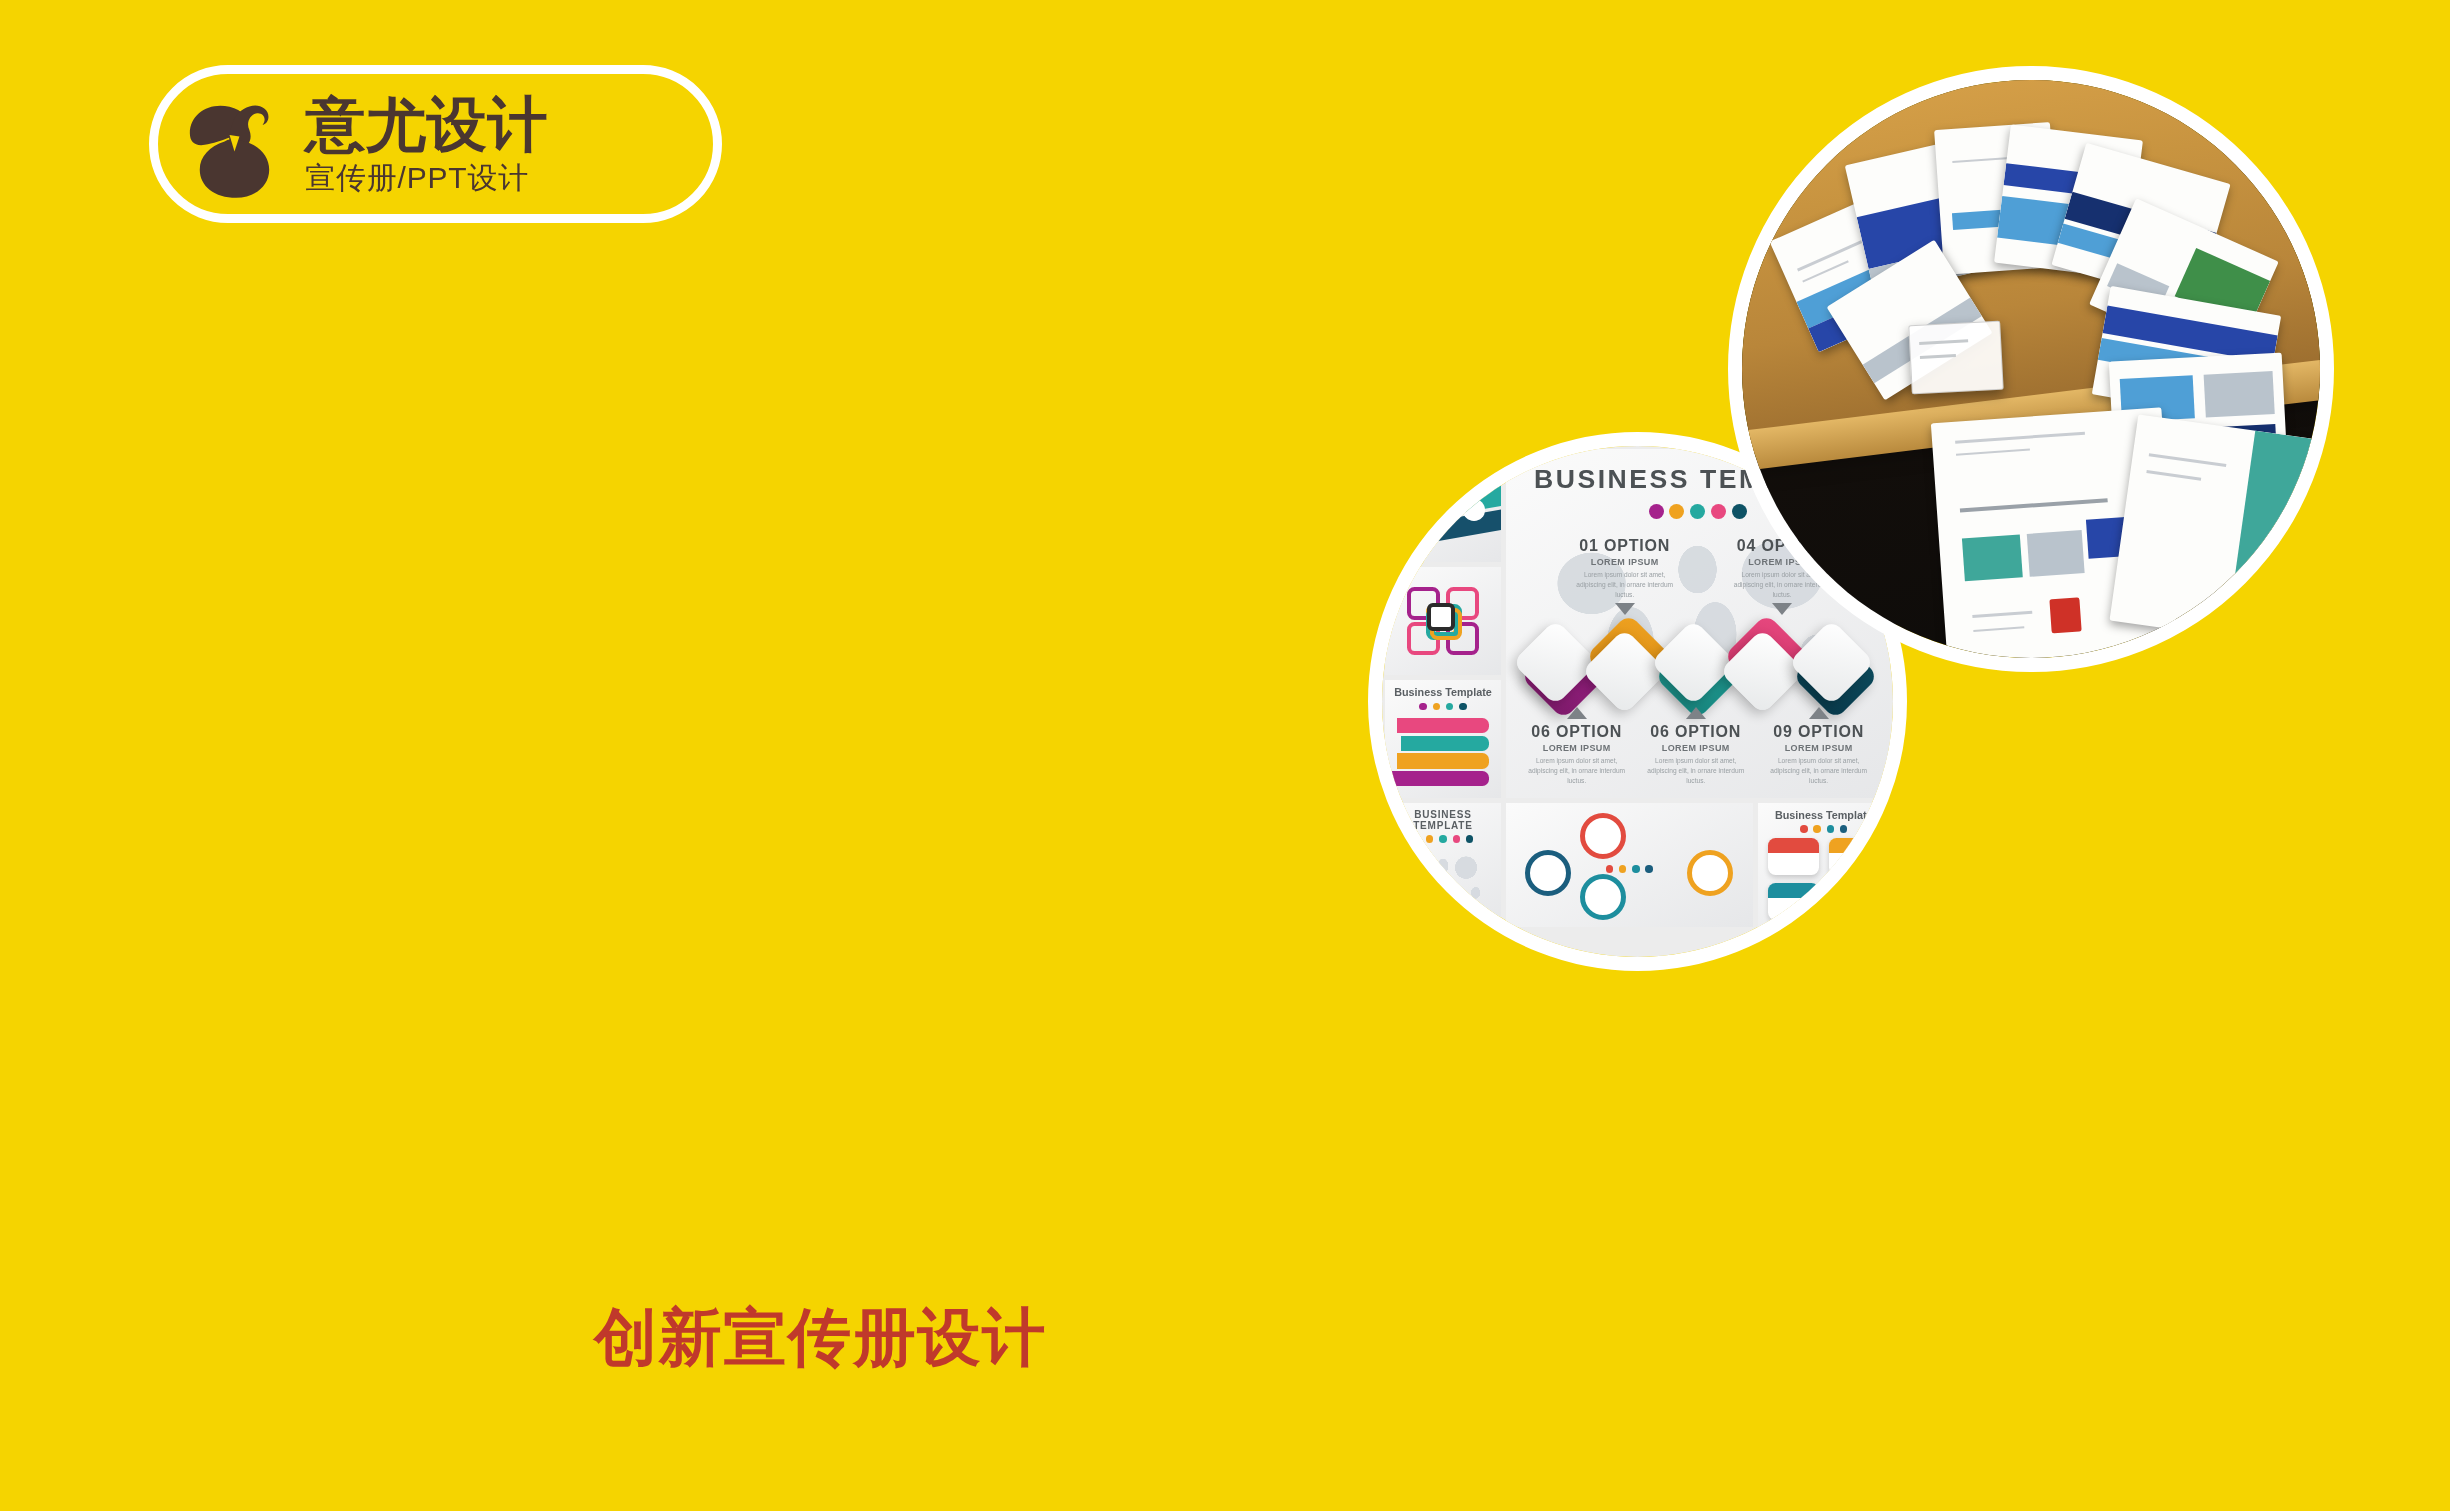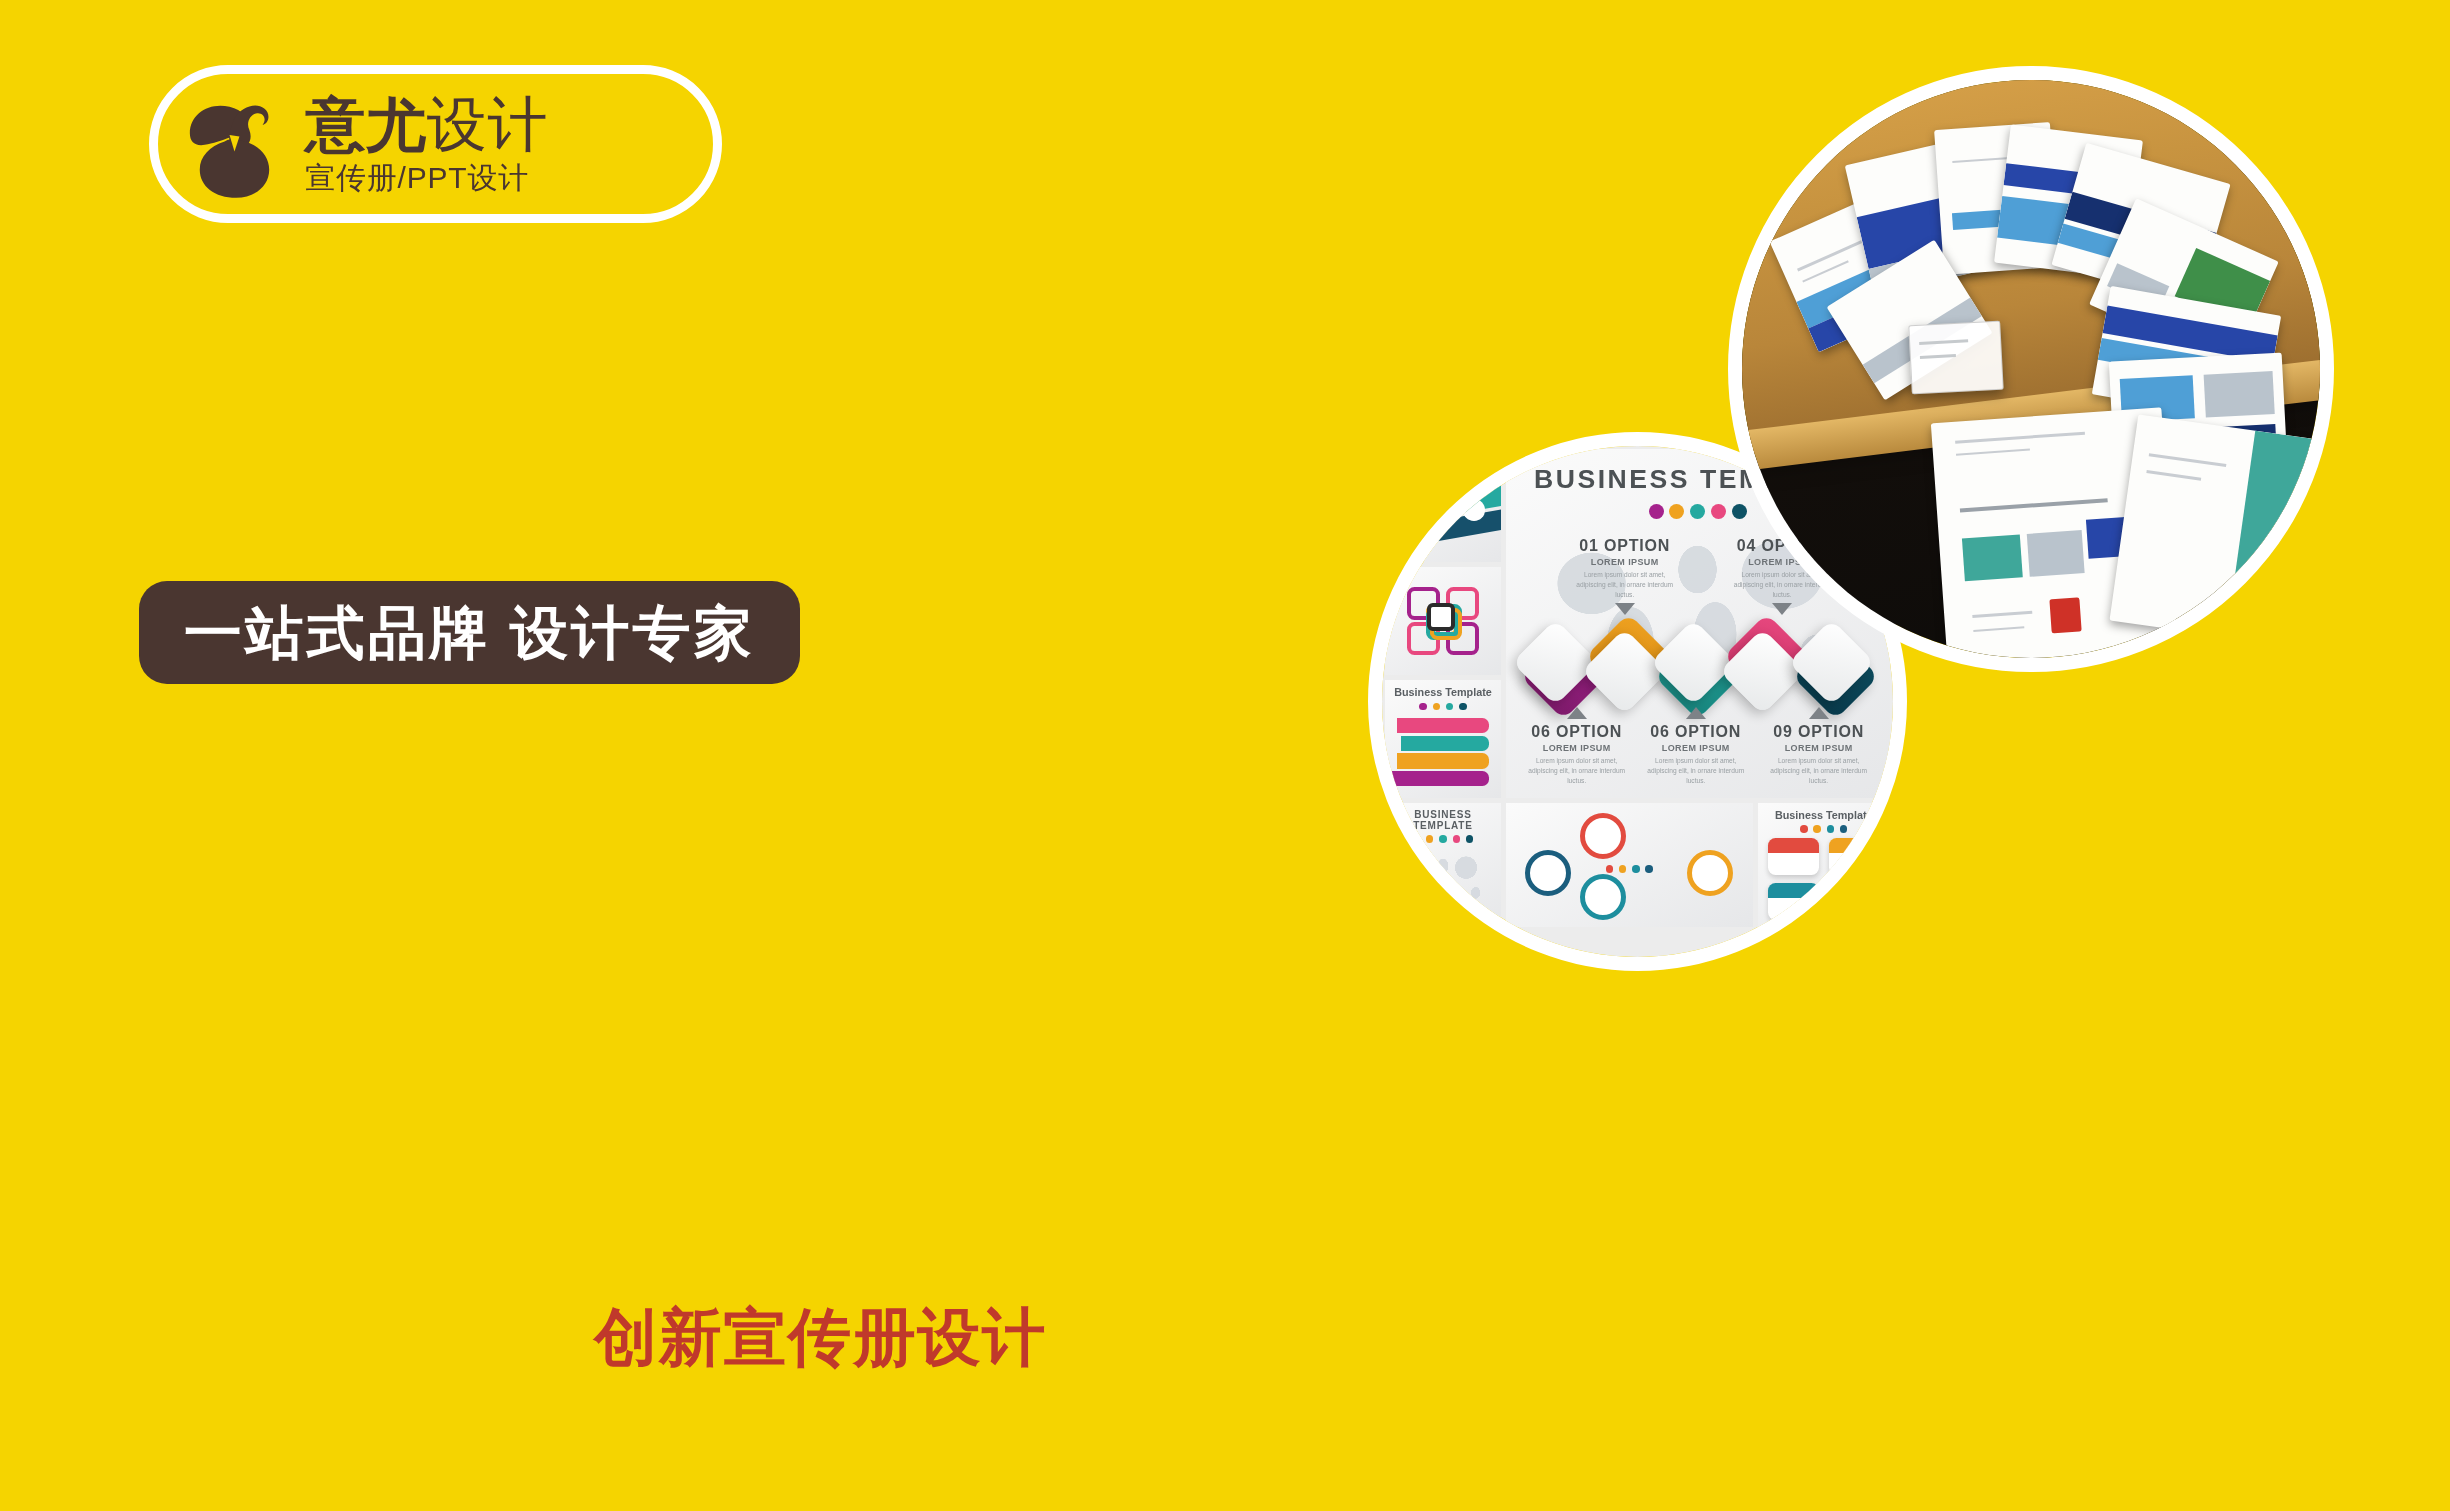--- a/index.html
+++ b/index.html
@@ -27,21 +27,21 @@
   }
   #logo-mark svg{ display:block; width:124px; height:124px; }
   #logo-text-col{
     display:flex; flex-direction:column; justify-content:center;
     margin-left:11.6px; line-height:1;
   }
   #logo-brand{
     font-size:60px; color:#4A3630; letter-spacing:0.8px;
     white-space:nowrap; font-weight:700;
   }
-  #logo-brand .thin{ font-weight:400; }
+  #logo-brand .thin{ font-weight:700; }
   #logo-sub{
     font-size:30px; color:#4A3630; margin-top:8.3px;
     white-space:nowrap; letter-spacing:0.8px; font-weight:400;
   }
 
   
   #headline{
     position:absolute; left:166px; top:295px;
     font-size:156px; font-weight:900; color:#4A3630;
     letter-spacing:11.6px; line-height:1; white-space:nowrap;
@@ -202,23 +202,20 @@
         <path d="M72 64 L78 84 L84 66 Z" fill="#F5D400"></path>
       </svg>
     </div>
     <div id="logo-text-col">
       <div id="logo-brand"><span>意尤</span><span class="thin">设计</span></div>
       <div id="logo-sub">宣传册/PPT设计</div>
     </div>
   </div>
 
 
-  <div id="tagline-pill">
-    <span id="tagline-text">一站式品牌 设计专家</span>
-  </div>
 
   <div id="circle-ppt">
     <div class="circ-inner">
       <div class="ppt-grid">
 
         <div class="slide" style="overflow:hidden;">
           <div style="position:absolute;left:-20%;top:18%;width:150%;height:18%;background:#EFA220;transform:rotate(-10deg);"></div>
           <div style="position:absolute;left:-20%;top:40%;width:150%;height:18%;background:#25A9A0;transform:rotate(-10deg);"></div>
           <div style="position:absolute;left:-20%;top:62%;width:150%;height:18%;background:#16506B;transform:rotate(-10deg);"></div>
           <div style="position:absolute;right:14%;top:22%;width:21.6px;height:21.6px;background:#fff;border-radius:3.3px;"></div>

